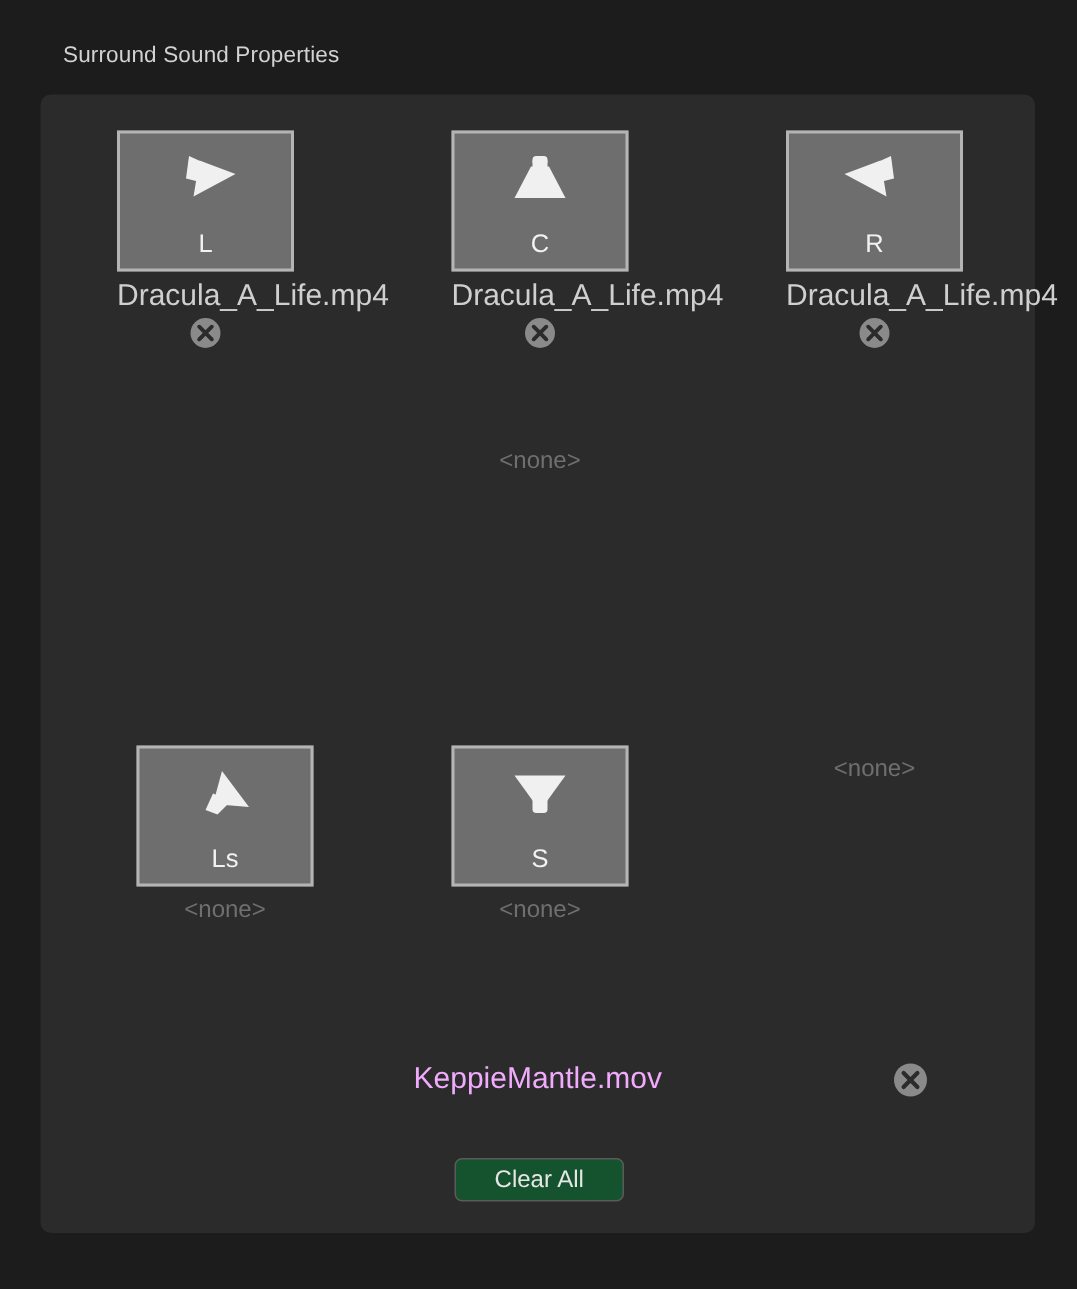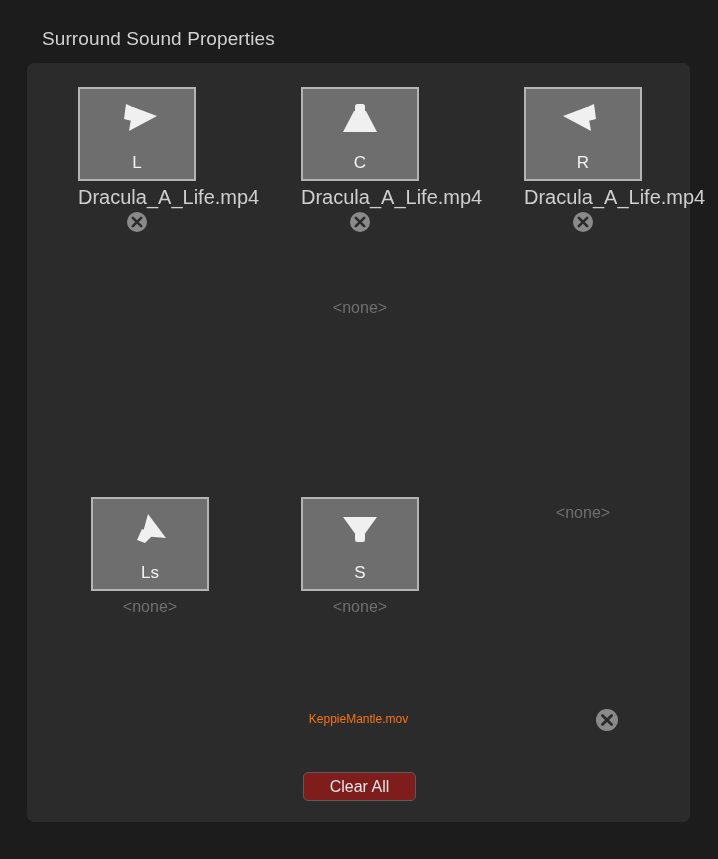--- a/index.html
+++ b/index.html
@@ -13,21 +13,21 @@
     font-family: "Liberation Sans", sans-serif;
     overflow: hidden;
     position: relative;
   }
 
   
   .panel-title {
     position: absolute;
     left: 42px;
     top: 28px;
-    font-size: 19px;
+    font-size: 15px;
     color: #d2d2d2;
     letter-spacing: 0.1px;
     white-space: nowrap;
   }
 
   
   .panel {
     position: absolute;
     left: 27px;
     top: 63px;
@@ -101,40 +101,40 @@
     right: 0;
     top: 645px;
     height: 36px;
   }
   .source-name {
     position: absolute;
     left: 0;
     right: 0;
     top: 0;
     text-align: center;
-    font-size: 12px;
-    color: #f97316;
+    font-size: 20px;
+    color: #f0abfc;
     line-height: 22px;
   }
   .source-remove {
     position: absolute;
     left: 568px;
     top: 0px;
     width: 24px;
     height: 24px;
   }
 
   
   .clear-all {
     position: absolute;
     left: 276px;
     top: 709px;
     width: 113px;
     height: 29px;
-    background: #7f1d1d;
+    background: #14532d;
     border: 1px solid #5b5b5b;
     border-radius: 5px;
     color: #e6e6e6;
     font-family: "Liberation Sans", sans-serif;
     font-size: 16px;
     line-height: 27px;
     text-align: center;
     padding: 0;
     box-sizing: border-box;
   }

